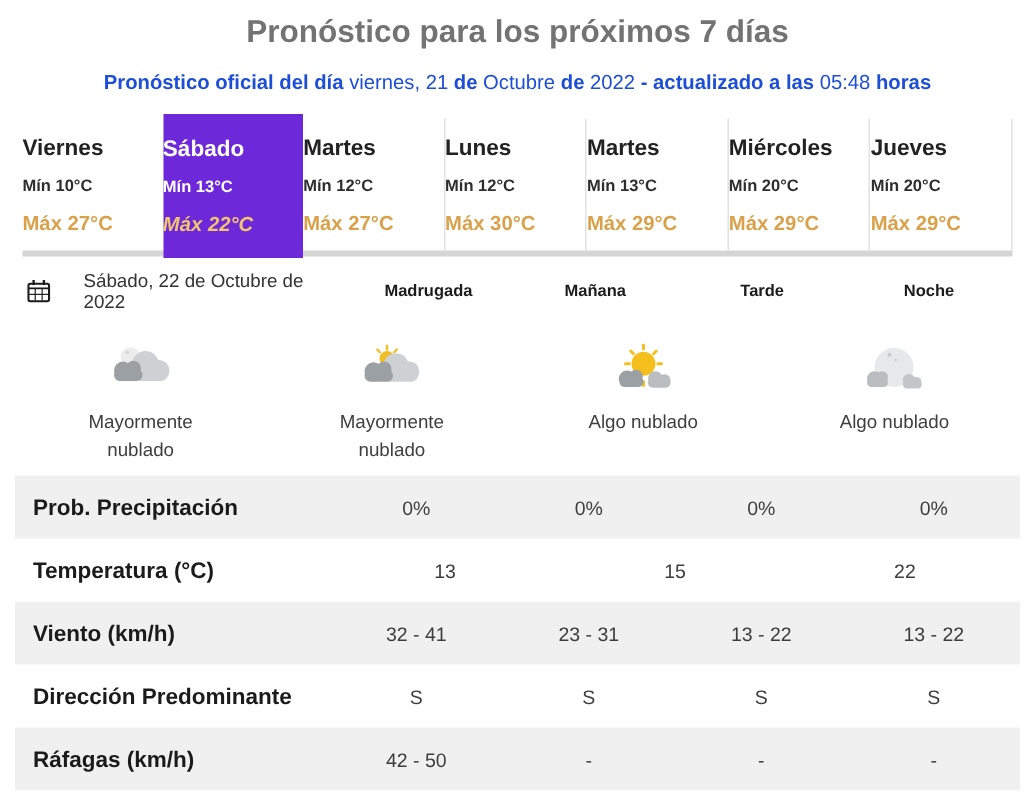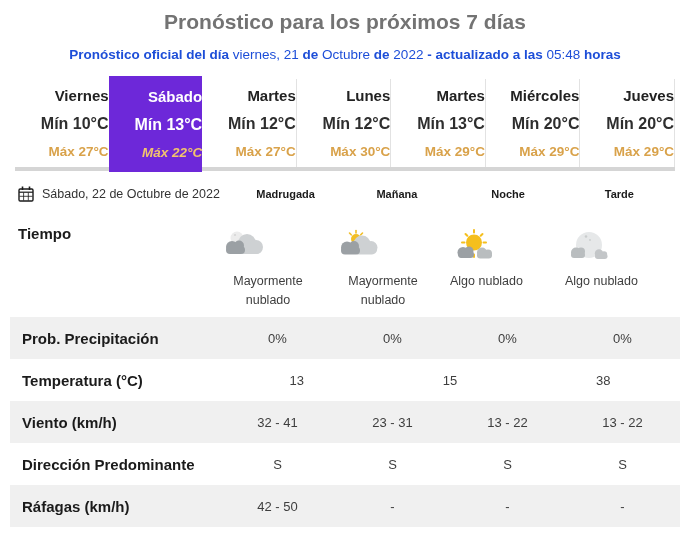--- a/index.html
+++ b/index.html
@@ -7,45 +7,45 @@
   body { font-family:"Liberation Sans","DejaVu Sans",sans-serif; }
   .page { width:690px; height:537px; background:#fff; overflow:hidden; }
 
   
   .title { padding-top:10px; text-align:center; font-size:21px; font-weight:bold; color:#737373; }
   .subtitle { margin-top:13px; text-align:center; font-size:13.5px; color:#1d4ed8; }
   .subtitle .b { font-weight:bold; }
 
   
   .tabs { margin:17px 15px 0 15px; display:flex; height:88px; }
-  .tab { flex:1 1 0; display:flex; flex-direction:column; align-items:flex-end; justify-content:center;
+  .tab { flex:1 1 0; display:flex; flex-direction:column; align-items:flex-start; justify-content:center;
          gap:11px; border-left:1px solid #e2e2e2; cursor:pointer; }
   .tab:first-child { border-left:none; }
   .tab:last-child { border-right:1px solid #e2e2e2; }
   .tab .day { font-size:15px; font-weight:bold; color:#222; }
-  .tab .min { font-size:16px; font-weight:bold; color:#2e2e2e; }
+  .tab .min { font-size:11px; font-weight:bold; color:#2e2e2e; }
   .tab .max { font-size:13.5px; font-weight:bold; color:#d9a24a; }
   .tab.selected { background:#6d28d9; border-left:none; position:relative; z-index:2;
                   margin-top:-3px; margin-bottom:-5px; }
   .tab.selected + .tab { border-left:none; }
   .tab.selected .day, .tab.selected .min { color:#ffffff; }
   .tab.selected .max { color:#f2c46d;font-style:italic; }
   .tabs-underline { height:4px; background:#d5d5d5; margin:0 15px; }
 
   
   .date-row { display:flex; align-items:center; margin:0 15px; height:46px; }
-  .date-cell { flex:0 0 215px; display:flex; align-items:center; gap:8px; padding-left:3px; }
+  .date-cell { flex:0 0 215px; display:flex; align-items:center; gap:22px; padding-left:3px; }
   .date-text { font-size:12.5px; color:#333; }
   .col-head { flex:1 1 0; text-align:center; font-size:11px; font-weight:bold; color:#1b1b1b; }
 
   
   .tiempo-row { display:flex; margin:0 10px; min-height:100px; }
   .tiempo-row .row-label { padding-left:8px; padding-top:8px; }
   .row-label { flex:0 0 210px; font-size:15px; font-weight:bold; color:#1b1b1b; }
-  .weather-cell { flex:1 1 0; display:flex; flex-direction:column; align-items:flex-start; padding-top:12px; }
+  .weather-cell { flex:1 1 0; display:flex; flex-direction:column; align-items:center; padding-top:12px; }
   .weather-cell svg { display:block; }
   .weather-caption { margin-top:9px; font-size:12.5px; color:#3e3e3e; text-align:center;
                      max-width:96px; line-height:1.55; }
 
   
   .data-row { display:flex; align-items:center; margin:0 10px; height:42px; }
   .data-row.alt { background:#f0f0f0; }
   .data-row .row-label { padding-left:12px; }
   .value-cell { flex:1 1 0; text-align:center; font-size:13px; color:#3e3e3e; }
 </style>
@@ -107,26 +107,25 @@
         <line x1="11.5" y1="0.5" x2="11.5" y2="4" stroke="#1b1b1b" stroke-width="1.6"></line>
         <line x1="1" y1="6.2" x2="15" y2="6.2" stroke="#1b1b1b" stroke-width="1.2"></line>
         <line x1="5.6" y1="6.5" x2="5.6" y2="14.5" stroke="#1b1b1b" stroke-width="0.8"></line>
         <line x1="10.3" y1="6.5" x2="10.3" y2="14.5" stroke="#1b1b1b" stroke-width="0.8"></line>
         <line x1="1.5" y1="10.3" x2="14.5" y2="10.3" stroke="#1b1b1b" stroke-width="0.8"></line>
       </svg>
       <span class="date-text">Sábado, 22 de Octubre de 2022</span>
     </div>
     <div class="col-head">Madrugada</div>
     <div class="col-head">Mañana</div>
+    <div class="col-head">Tarde</div>
     <div class="col-head">Noche</div>
-    <div class="col-head">Tarde</div>
   </div>
 
   <div class="tiempo-row">
-    <div class="row-label">Tiempo</div>
 
     <div class="weather-cell">
       <svg width="48" height="34" viewBox="0 0 48 34">
         <circle cx="17" cy="9" r="6.5" fill="#ececec"></circle>
         <circle cx="15" cy="6" r="1.1" fill="#d5d5d5"></circle>
         <g fill="#ced1d3">
           <circle cx="27" cy="14" r="9"></circle>
             <circle cx="36" cy="18" r="7"></circle>
           <rect x="18" y="15" width="24" height="10" rx="5"></rect>
         </g>
@@ -213,21 +212,21 @@
     <div class="value-cell">0%</div>
     <div class="value-cell">0%</div>
     <div class="value-cell">0%</div>
     <div class="value-cell">0%</div>
   </div>
 
   <div class="data-row">
     <div class="row-label">Temperatura (°C)</div>
     <div class="value-cell">13</div>
     <div class="value-cell">15</div>
-    <div class="value-cell">38</div>
+    <div class="value-cell">22</div>
   </div>
 
   <div class="data-row alt">
     <div class="row-label">Viento (km/h)</div>
     <div class="value-cell">32 - 41</div>
     <div class="value-cell">23 - 31</div>
     <div class="value-cell">13 - 22</div>
     <div class="value-cell">13 - 22</div>
   </div>
 

